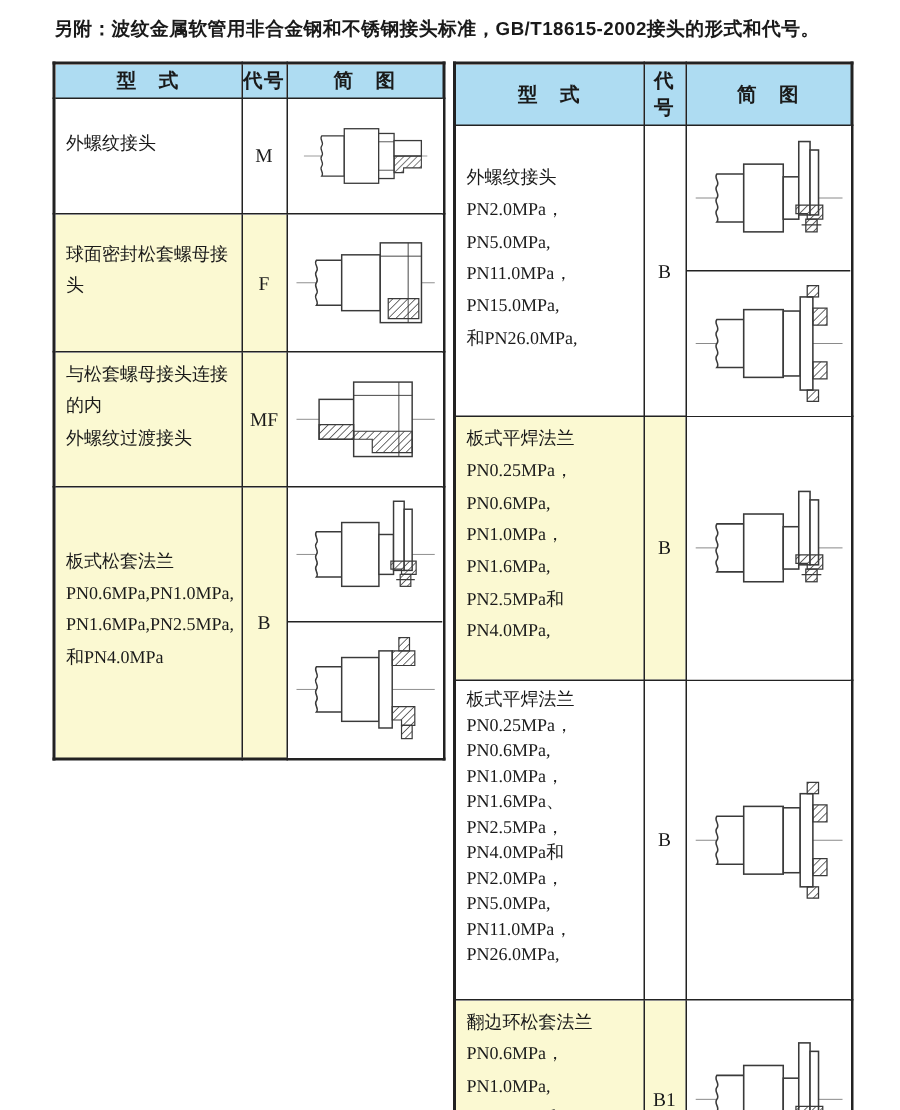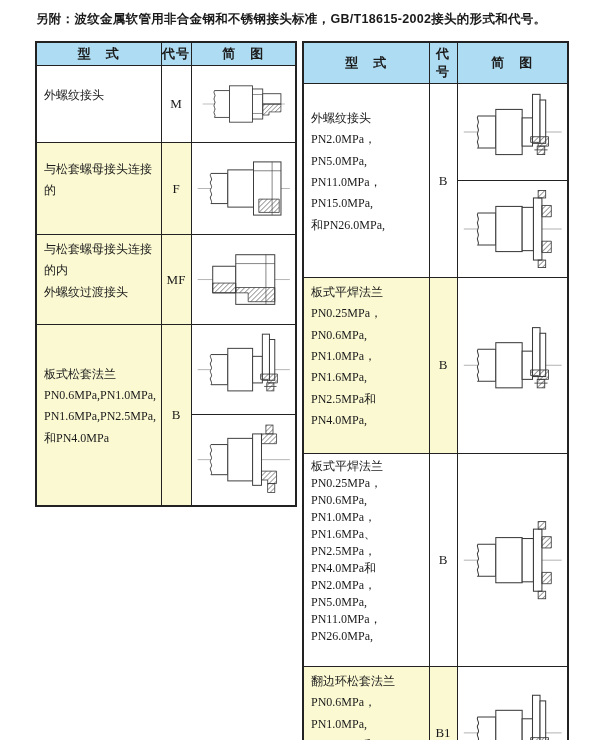--- a/index.html
+++ b/index.html
@@ -91,21 +91,21 @@
                   <rect x="37" y="20" width="29" height="46" stroke="#3a3a3a" stroke-width="1.1" fill="#ffffff"></rect>
                   <rect x="66" y="24" width="13" height="38" stroke="#3a3a3a" stroke-width="1.1" fill="#ffffff"></rect>
                   <path d="M66 31 H79 M66 55 H79" stroke="#3a3a3a" stroke-width="0.7" fill="none"></path>
                   <rect x="79" y="30" width="23" height="13" stroke="#3a3a3a" stroke-width="1.1" fill="#ffffff"></rect>
                   <path d="M79 43 H102 V53 H87 V57 H79 Z" fill="url(#hh)" stroke="#3a3a3a" stroke-width="0.9"></path>
                 </svg>
               </div>
             </td>
       </tr>
       <tr style="height:92px">
-        <td class="type hl">与松套螺母接头连接的</td>
+        <td class="type hl">球面密封松套螺母接头</td>
         <td class="code hl">F</td>
         <td class="diag">
               <div class="dwrap">
                 <svg viewBox="0 0 110 86" width="100%" height="100%" preserveAspectRatio="xMidYMid meet">
                   <line x1="3" y1="43" x2="107" y2="43" stroke="#888" stroke-width="0.7"></line>
                   <path d="M37 26 H18 c-2.5 3 2.5 5.5 0 8.5 c-2.5 3 2.5 5.5 0 8.5 c-2.5 3 2.5 5.5 0 8.5 c-2.5 3 2.5 5.5 0 8.5 H37 Z" stroke="#3a3a3a" stroke-width="1.1" fill="#ffffff"></path>
                   <rect x="37" y="22" width="29" height="42" stroke="#3a3a3a" stroke-width="1.1" fill="#ffffff"></rect>
                   <rect x="66" y="13" width="31" height="60" stroke="#3a3a3a" stroke-width="1.1" fill="#ffffff"></rect>
                   <path d="M66 23 H97 M87 13 V73" stroke="#3a3a3a" stroke-width="0.7" fill="none"></path>
                   <path d="M72 55 H95 V70 H72 Z" fill="url(#hh)" stroke="#3a3a3a" stroke-width="0.9"></path>

